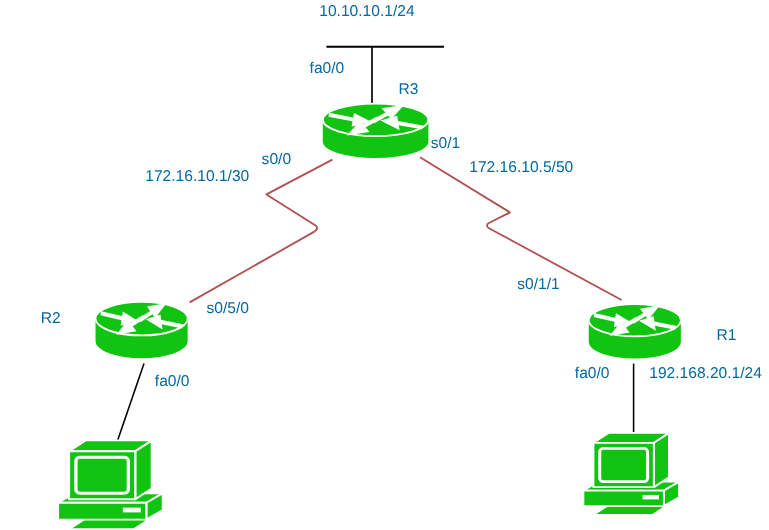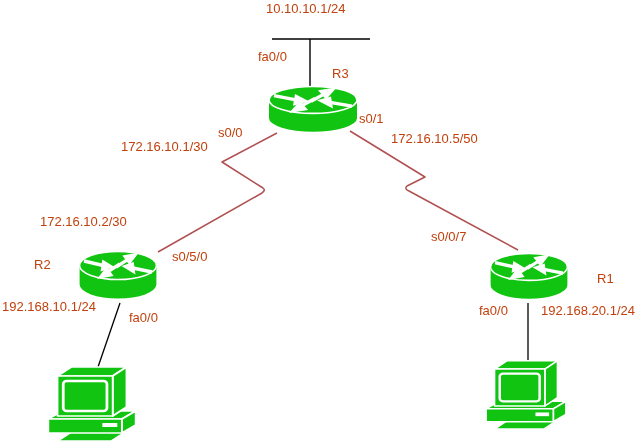--- a/index.html
+++ b/index.html
@@ -21,21 +21,21 @@
     width: 641px; height: 442px;
   }
   .device {
     position: absolute;
   }
   .device svg { display: block; width: 100%; height: 100%; }
   .lbl {
     position: absolute;
     font-size: 13px;
     line-height: 14px;
-    color: #c2410c;
+    color: #0369a1;
     white-space: nowrap;
   }
 </style>
 </head>
 <body>
 
 <div id="stage">
 
   <svg id="links-layer" viewBox="0 0 641 442">
 
@@ -144,23 +144,21 @@
     </svg>
   </div>
 
   <div class="lbl" style="left:266px; top:2px;">10.10.10.1/24</div>
   <div class="lbl" style="left:258px; top:50px;">fa0/0</div>
   <div class="lbl" style="left:332px; top:67px;">R3</div>
   <div class="lbl" style="left:218px; top:111px;margin-top:15px;">s0/0</div>
   <div class="lbl" style="left:359px; top:112px;">s0/1</div>
   <div class="lbl" style="left:121px; top:140px;">172.16.10.1/30</div>
   <div class="lbl" style="left:391px; top:132px;">172.16.10.5/50</div>
-  <div class="lbl" style="left:40px;  top:215px;">172.16.10.2/30</div>
   <div class="lbl" style="left:172px; top:250px;">s0/5/0</div>
-  <div class="lbl" style="left:431px; top:230px;">s0/0/7</div>
+  <div class="lbl" style="left:431px; top:230px;">s0/1/1</div>
   <div class="lbl" style="left:34px;  top:258px;">R2</div>
   <div class="lbl" style="left:597px; top:272px;">R1</div>
-  <div class="lbl" style="left:2px;   top:300px;">192.168.10.1/24</div>
   <div class="lbl" style="left:129px; top:311px;">fa0/0</div>
   <div class="lbl" style="left:479px; top:304px;">fa0/0</div>
   <div class="lbl" style="left:541px; top:304px;">192.168.20.1/24</div>
 
 </div>
 
 </body></html>

